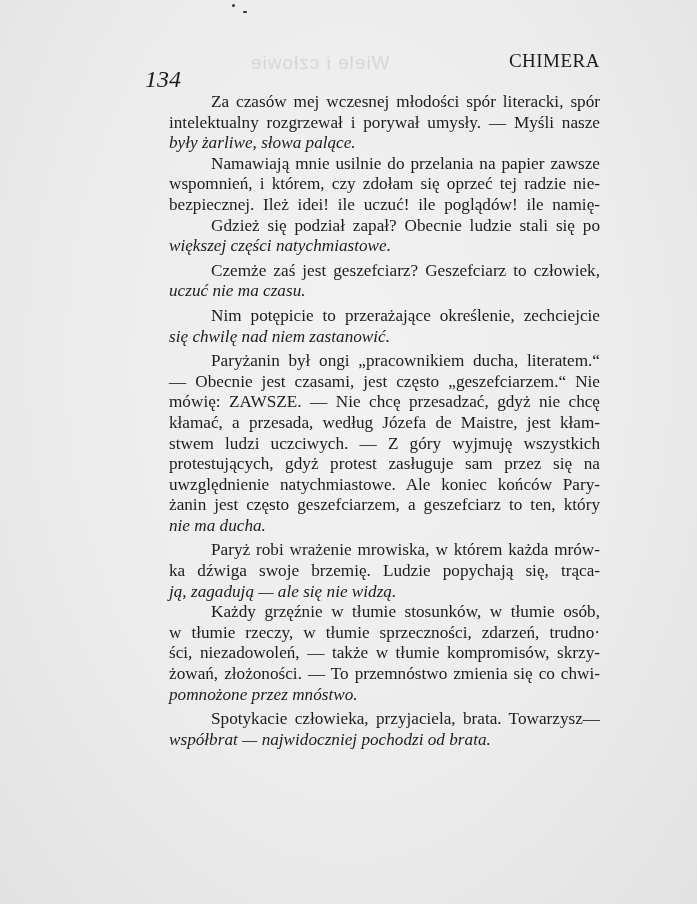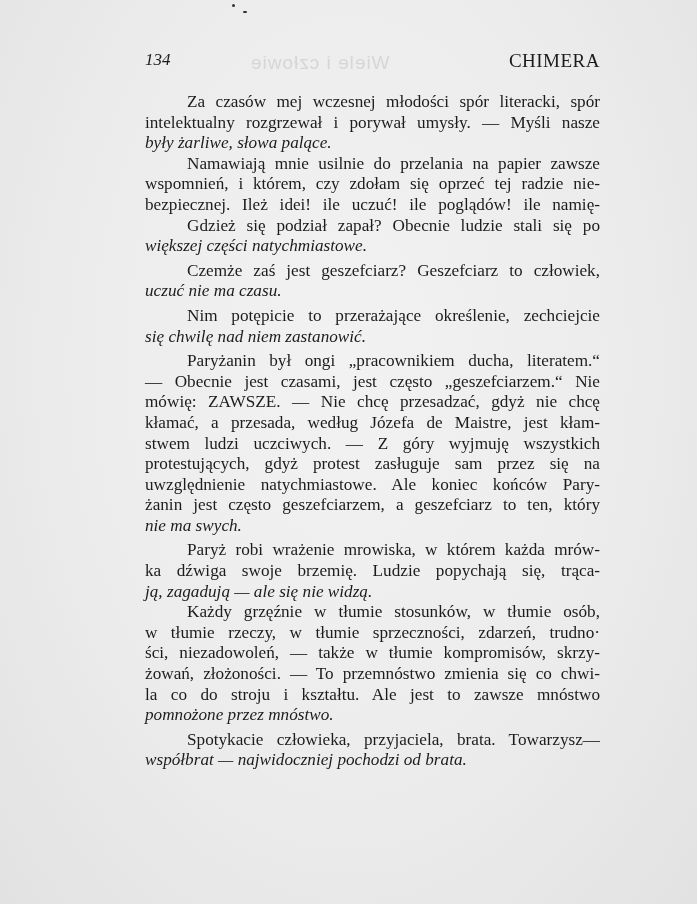--- a/index.html
+++ b/index.html
@@ -34,22 +34,22 @@
     .header {
       position: absolute;
       top: 50px;
       left: 145px;
       width: 455px;
       height: 22px;
     }
     .page-number {
       position: absolute;
       left: 0;
-      top: 0;
-      font-size: 17px;
+      top: 16px;
+      font-size: 24px;
       font-style: italic;
     }
     .running-title {
       position: absolute;
       right: 0;
       top: 0;
       font-size: 19px;
       letter-spacing: 0.5px;
     }
     .text-block {
@@ -60,20 +60,21 @@
     }
     .line {
       display: block;
       height: 20.6px;
       line-height: 20.6px;
       font-size: 17.2px;
       text-align: justify;
       text-align-last: justify;
       white-space: nowrap;
       overflow: visible;
+      margin-left: 24px;
     }
     .line.last {
       text-align-last: left;
       font-style: italic;
     }
     .line.indent {
       padding-left: 42px;
     }
     .gap {
       display: block;
@@ -127,36 +128,35 @@
 
   <div>
     <span class="line indent">Paryżanin był ongi „pracownikiem ducha, literatem.“</span>
     <span class="line">— Obecnie jest czasami, jest często „geszefciarzem.“ Nie</span>
     <span class="line">mówię: ZAWSZE. — Nie chcę przesadzać, gdyż nie chcę</span>
     <span class="line">kłamać, a przesada, według Józefa de Maistre, jest kłam-</span>
     <span class="line">stwem ludzi uczciwych. — Z góry wyjmuję wszystkich</span>
     <span class="line">protestujących, gdyż protest zasługuje sam przez się na</span>
     <span class="line">uwzględnienie natychmiastowe. Ale koniec końców Pary-</span>
     <span class="line">żanin jest często geszefciarzem, a geszefciarz to ten, który</span>
-    <span class="line last">nie ma swych.</span>
+    <span class="line last">nie ma ducha.</span>
   </div>
   <span class="gap"></span>
 
   <div>
     <span class="line indent">Paryż robi wrażenie mrowiska, w którem każda mrów-</span>
     <span class="line">ka dźwiga swoje brzemię. Ludzie popychają się, trąca-</span>
     <span class="line last">ją, zagadują — ale się nie widzą.</span>
   </div>
 
   <div>
     <span class="line indent">Każdy grzęźnie w tłumie stosunków, w tłumie osób,</span>
     <span class="line">w tłumie rzeczy, w tłumie sprzeczności, zdarzeń, trudno·</span>
     <span class="line">ści, niezadowoleń, — także w tłumie kompromisów, skrzy-</span>
     <span class="line">żowań, złożoności. — To przemnóstwo zmienia się co chwi-</span>
-    <span class="line">la co do stroju i kształtu. Ale jest to zawsze mnóstwo</span>
     <span class="line last">pomnożone przez mnóstwo.</span>
   </div>
   <span class="gap"></span>
 
   <div>
     <span class="line indent">Spotykacie człowieka, przyjaciela, brata. Towarzysz—</span>
     <span class="line last">współbrat — najwidoczniej pochodzi od brata.</span>
   </div>
 </div>
 

